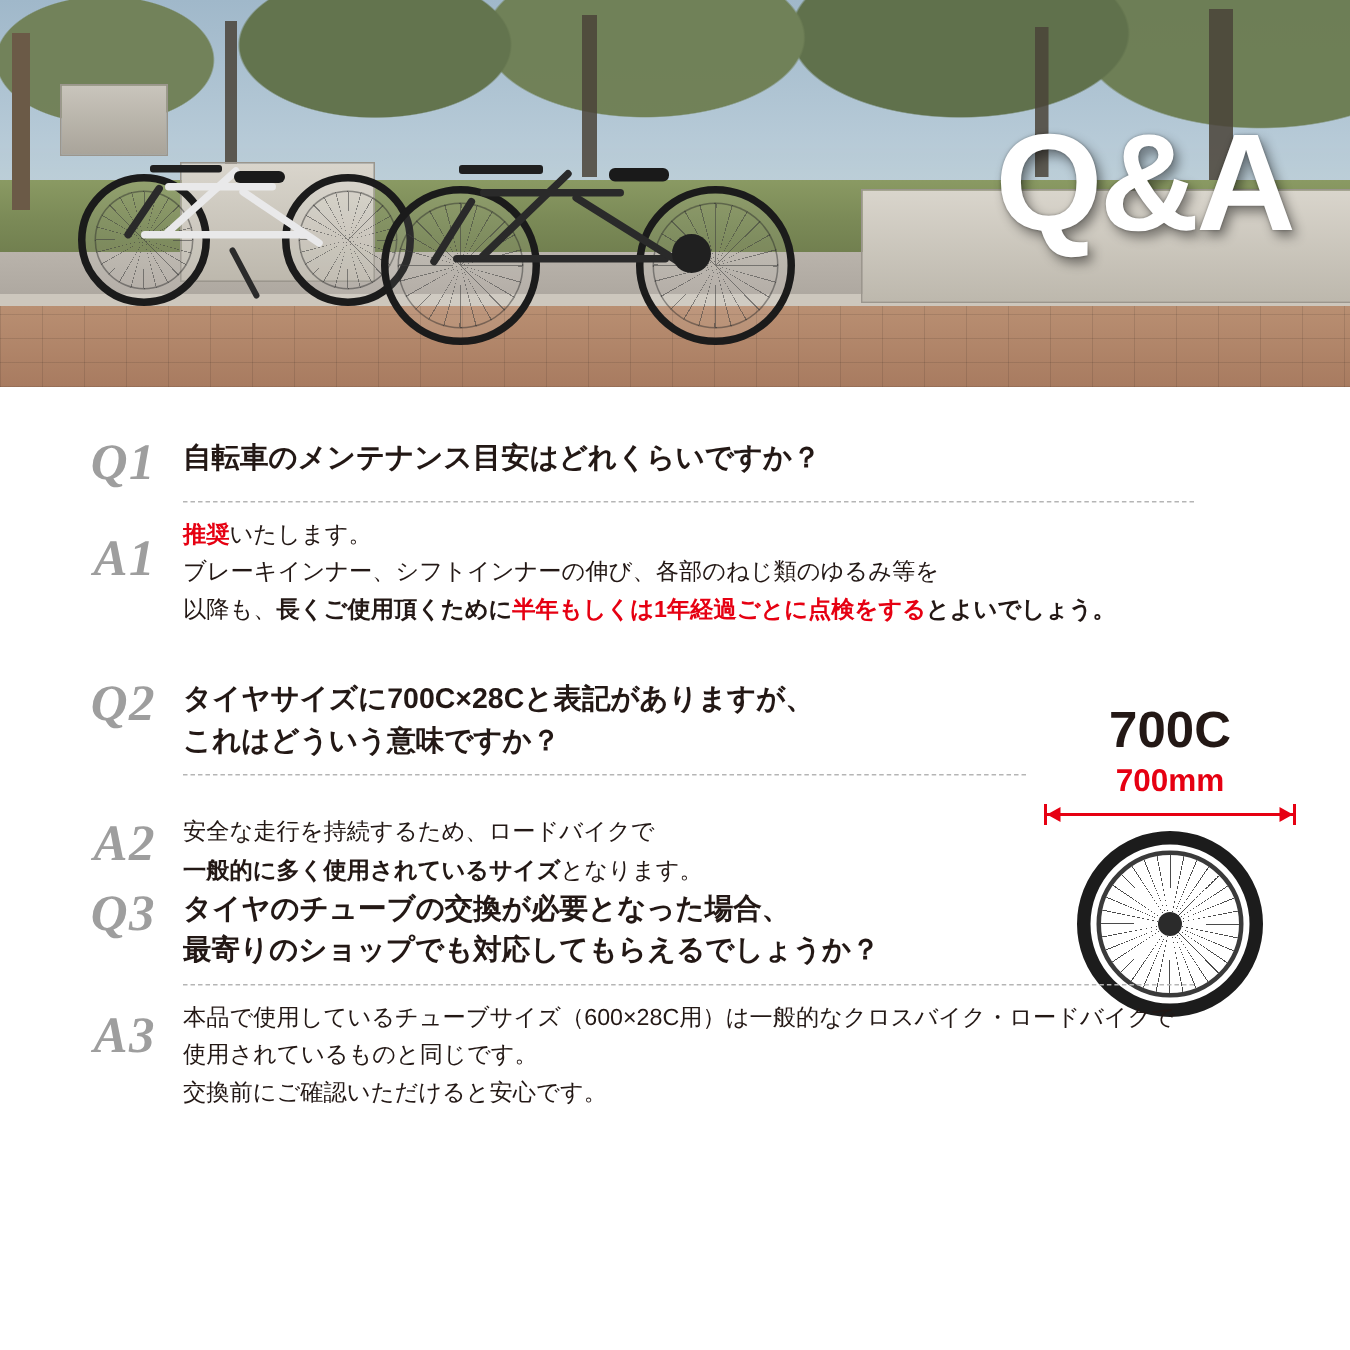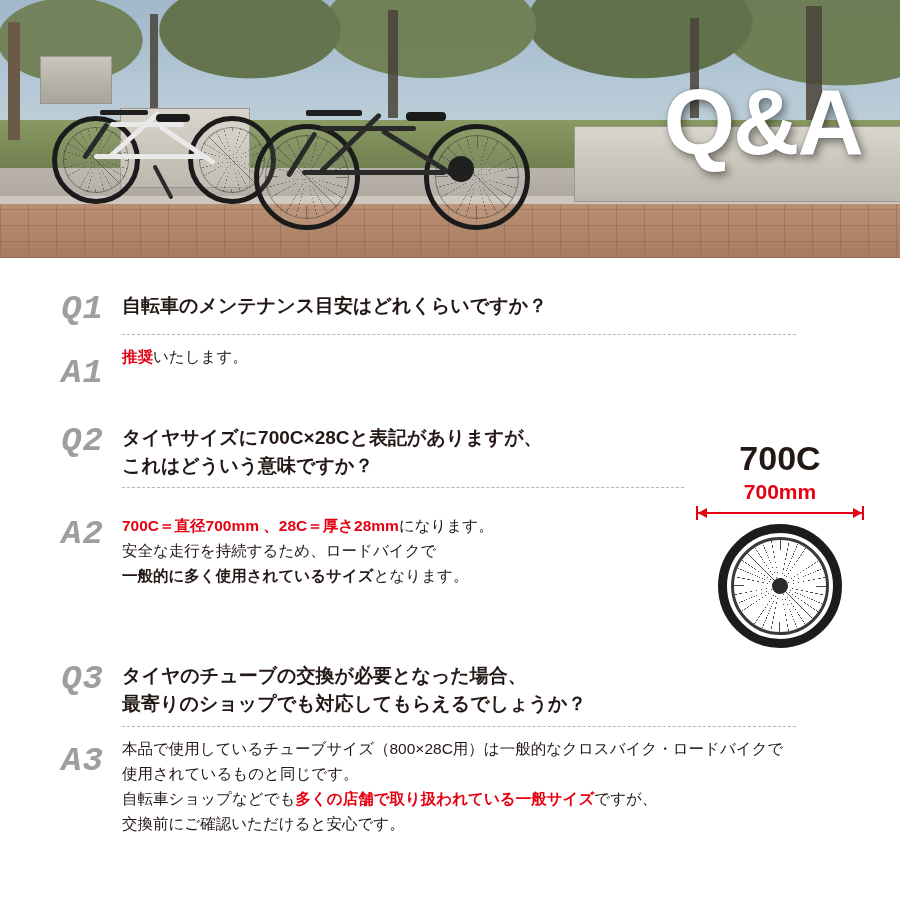--- a/index.html
+++ b/index.html
@@ -74,21 +74,21 @@
     text-shadow:0 0 2px rgba(0,0,0,.35), 3px 4px 8px rgba(0,0,0,.45);
     font-family:"Liberation Sans","DejaVu Sans",sans-serif;
   }
 
   
   .content{position:relative;padding:0 0 0 0;}
 
   .qa-block{position:relative;}
   .row{display:flex;align-items:flex-start;}
   .tag{
-    font-family:Liberation Mono, monospace;
+    font-family:Liberation Serif, serif;
     font-style:italic;font-weight:bold;color:#9b9b9b;
     font-size:34px;line-height:1;width:104px;text-align:right;
     padding-right:0;flex:0 0 104px;letter-spacing:1px;
   }
   .tag.q{color:#9e9e9e;}
   .tag.a{color:#9e9e9e;}
   .qtext{
     flex:1;font-size:19px;font-weight:bold;line-height:1.45;color:#231815;
     padding-left:18px;
   }
@@ -184,20 +184,22 @@
     <div class="qa-block" style="margin-top:34px;">
       <div class="row">
         <div class="tag q">Q1</div>
         <div class="qtext">自転車のメンテナンス目安はどれくらいですか？</div>
       </div>
       <div class="dashed"></div>
       <div class="row" style="margin-top:9px;">
         <div class="tag a" style="padding-top:12px;">A1</div>
         <div class="atext">
           <div><span class="redb">推奨</span>いたします。</div>
+          <div>ブレーキインナー、シフトインナーの伸び、各部のねじ類のゆるみ等を</div>
+          <div>以降も、<span class="b">長くご使用頂くために</span><span class="redb">半年もしくは1年経過ごとに点検をする</span><span class="b">とよいでしょう。</span></div>
         </div>
       </div>
     </div>
 
     <div class="qa-block" style="margin-top:34px;">
       <div class="wheel-fig">
         <div class="fig-700c">700C</div>
         <div class="fig-700mm">700mm</div>
         <div class="fig-arrow">
           <div class="cap l"></div>
@@ -217,40 +219,38 @@
       <div class="row">
         <div class="tag q">Q2</div>
         <div class="qtext" style="max-width:540px;">
           タイヤサイズに700C×28Cと表記がありますが、<br>これはどういう意味ですか？
         </div>
       </div>
       <div class="dashed" style="margin-right:216px;"></div>
       <div class="row" style="margin-top:25px;">
         <div class="tag a" style="padding-top:4px;">A2</div>
         <div class="atext" style="max-width:540px;">
-          <div><span class="redb">700C＝直径700mm 、28C＝厚さ28mm</span>になります。</div>
           <div>安全な走行を持続するため、ロードバイクで</div>
           <div><span class="b">一般的に多く使用されているサイズ</span>となります。</div>
         </div>
       </div>
     </div>
 
-    <div class="qa-block" style="margin-top:74px;">
+    <div class="qa-block" style="">
       <div class="row">
         <div class="tag q">Q3</div>
         <div class="qtext">
           タイヤのチューブの交換が必要となった場合、<br>最寄りのショップでも対応してもらえるでしょうか？
         </div>
       </div>
       <div class="dashed"></div>
       <div class="row" style="margin-top:9px;">
         <div class="tag a" style="padding-top:8px;">A3</div>
         <div class="atext">
-          <div>本品で使用しているチューブサイズ（800×28C用）は一般的なクロスバイク・ロードバイクで</div>
+          <div>本品で使用しているチューブサイズ（600×28C用）は一般的なクロスバイク・ロードバイクで</div>
           <div>使用されているものと同じです。</div>
-          <div>自転車ショップなどでも<span class="redb">多くの店舗で取り扱われている一般サイズ</span>ですが、</div>
           <div>交換前にご確認いただけると安心です。</div>
         </div>
       </div>
     </div>
 
   </div>
 </div>
 
 </body></html>

